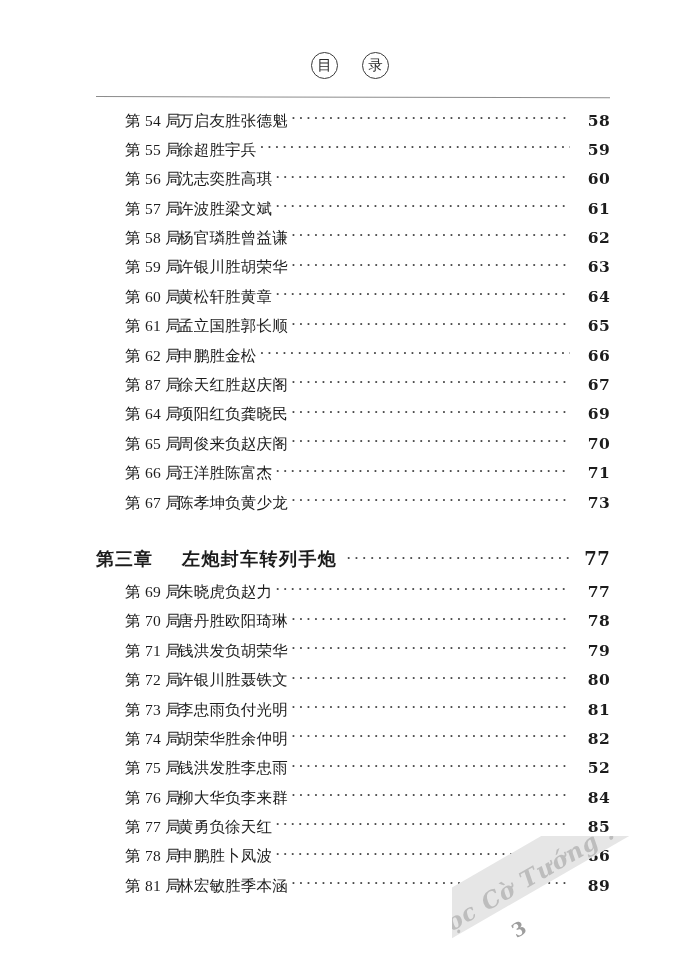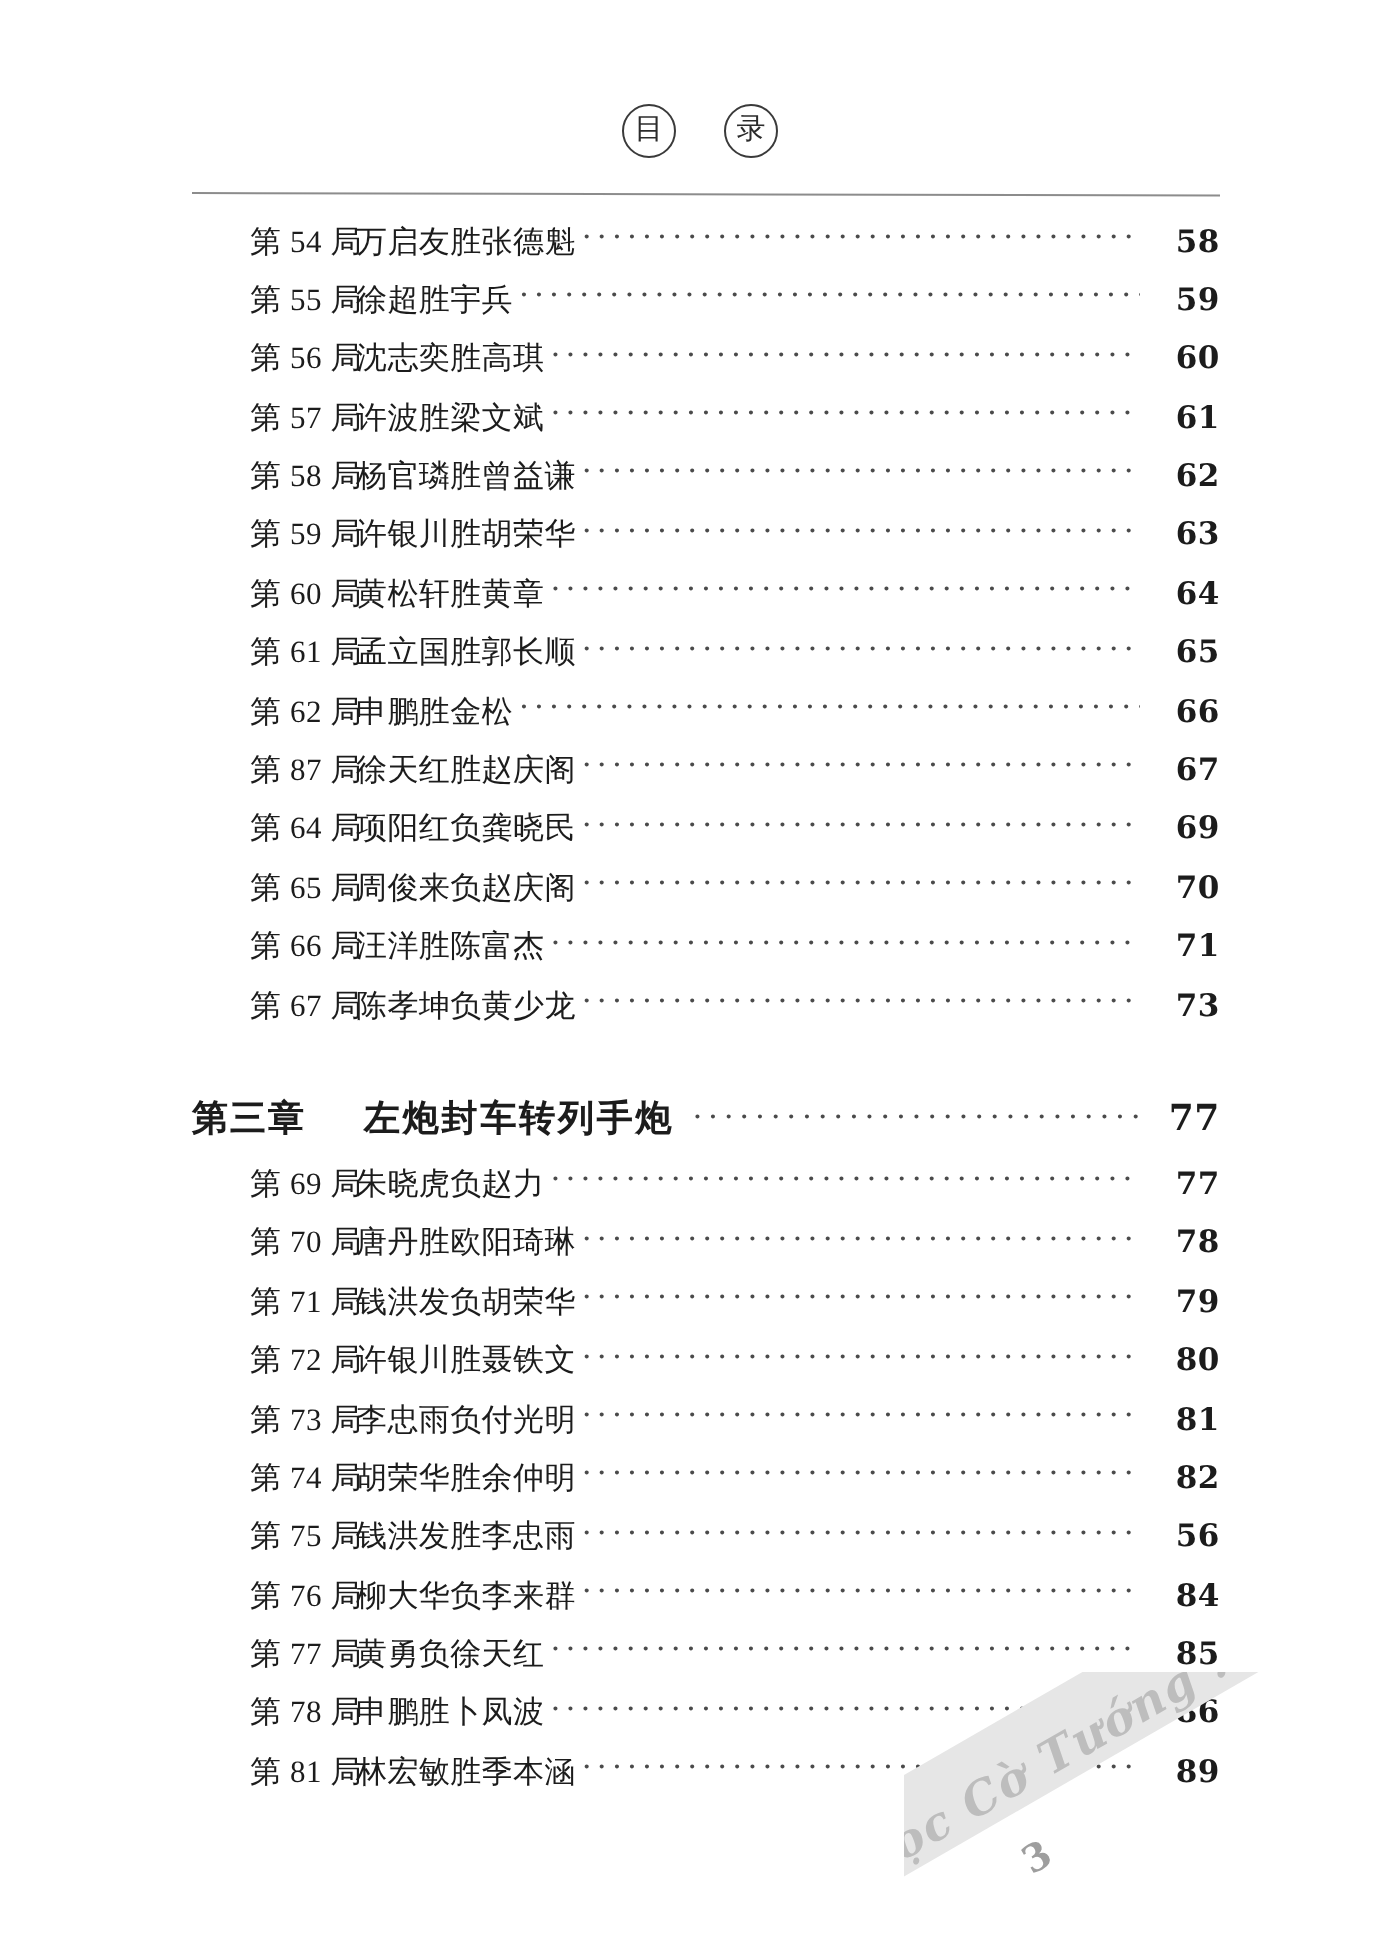--- a/index.html
+++ b/index.html
@@ -329,21 +329,21 @@
       <div class="row entry">
         <span class="num">第 74 局</span>
         <span class="title">胡荣华胜余仲明</span>
         <span class="leader"></span>
         <span class="page-no">82</span>
       </div>
       <div class="row entry">
         <span class="num">第 75 局</span>
         <span class="title">钱洪发胜李忠雨</span>
         <span class="leader"></span>
-        <span class="page-no">56</span>
+        <span class="page-no">52</span>
       </div>
       <div class="row entry">
         <span class="num">第 76 局</span>
         <span class="title">柳大华负李来群</span>
         <span class="leader"></span>
         <span class="page-no">84</span>
       </div>
       <div class="row entry">
         <span class="num">第 77 局</span>
         <span class="title">黄勇负徐天红</span>

